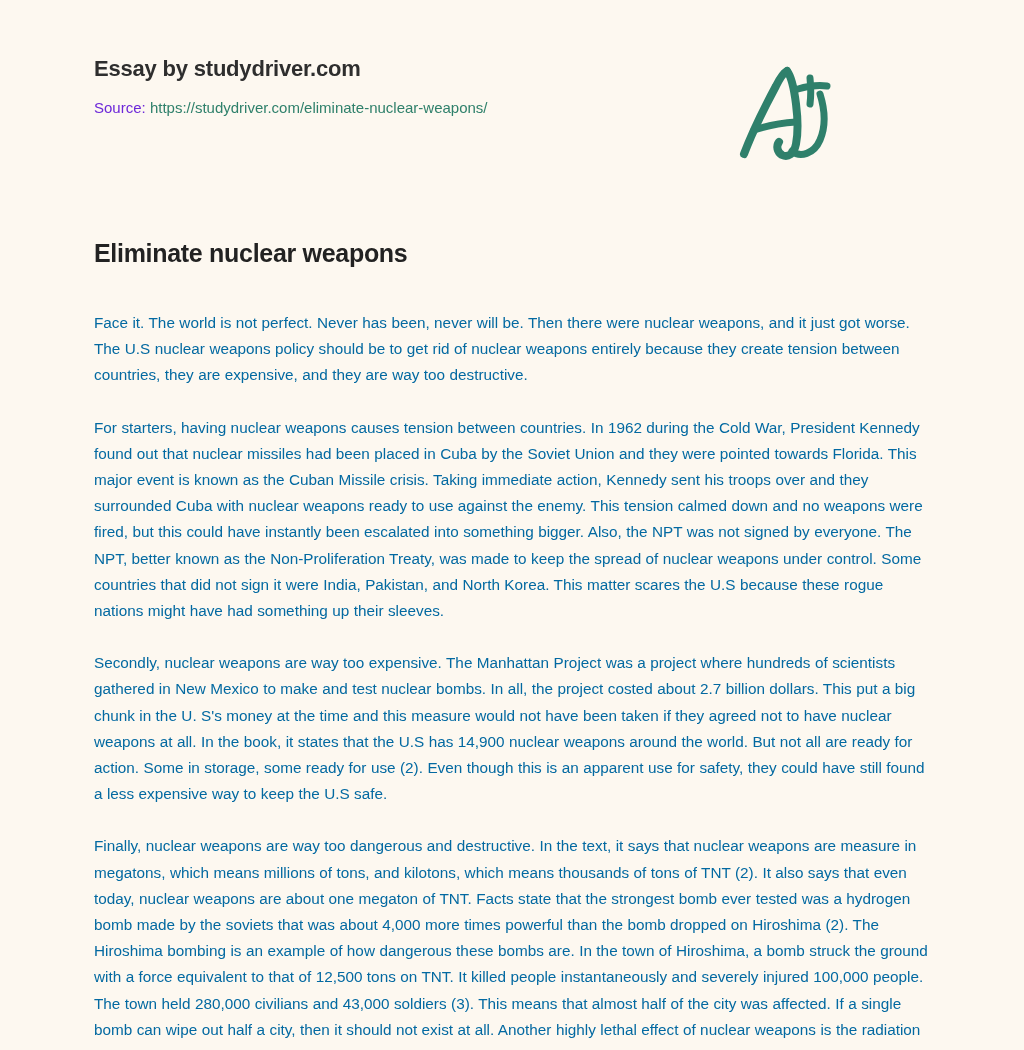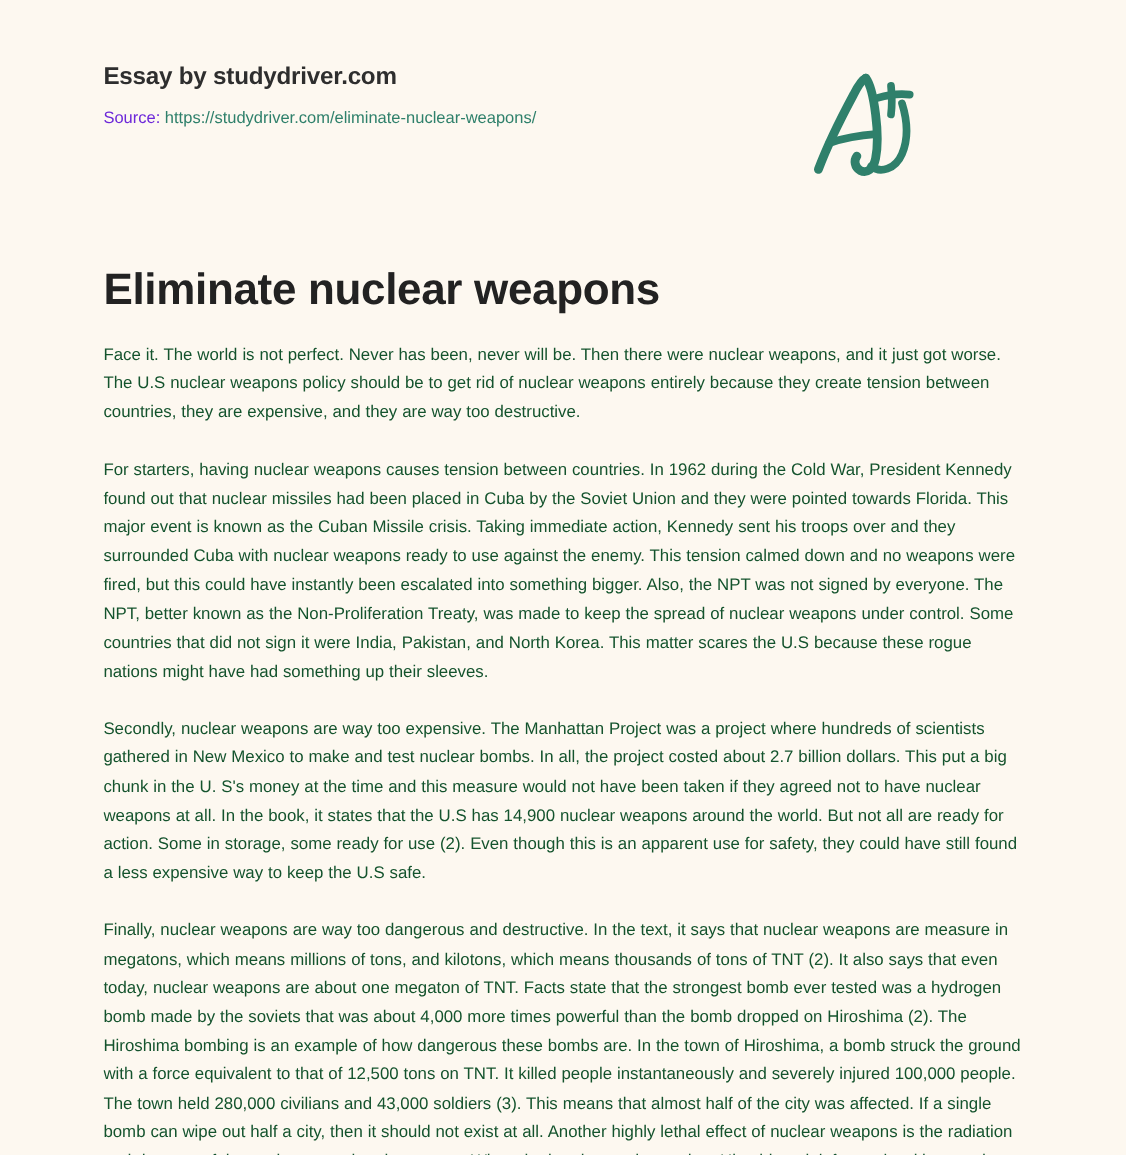--- a/index.html
+++ b/index.html
@@ -74,42 +74,42 @@
     height: 110px;
   }
 
   
   .doc-title {
     position: absolute;
     left: 94px;
     top: 238px;
     width: 836px;
     margin: 0;
-    font-size: 40px;
+    font-size: 25px;
     font-weight: bold;
     letter-spacing: -0.3px;
     color: #222222;
     line-height: 1.25;
   }
 
   
   .body-copy {
     position: absolute;
     left: 94px;
     top: 310px;
     width: 838px;
     height: 740px;
     overflow: hidden;
   }
 
   .body-copy p {
     margin: 0 0 26px 0;
     font-size: 15.3px;
     line-height: 26.2px;
-    color: #14532d;
+    color: #0369a1;
     text-align: left;
     word-spacing: 0.2px;
   }
 
   .body-copy p:last-child {
     margin-bottom: 0;
   }
 </style>
 </head>
 <body>

